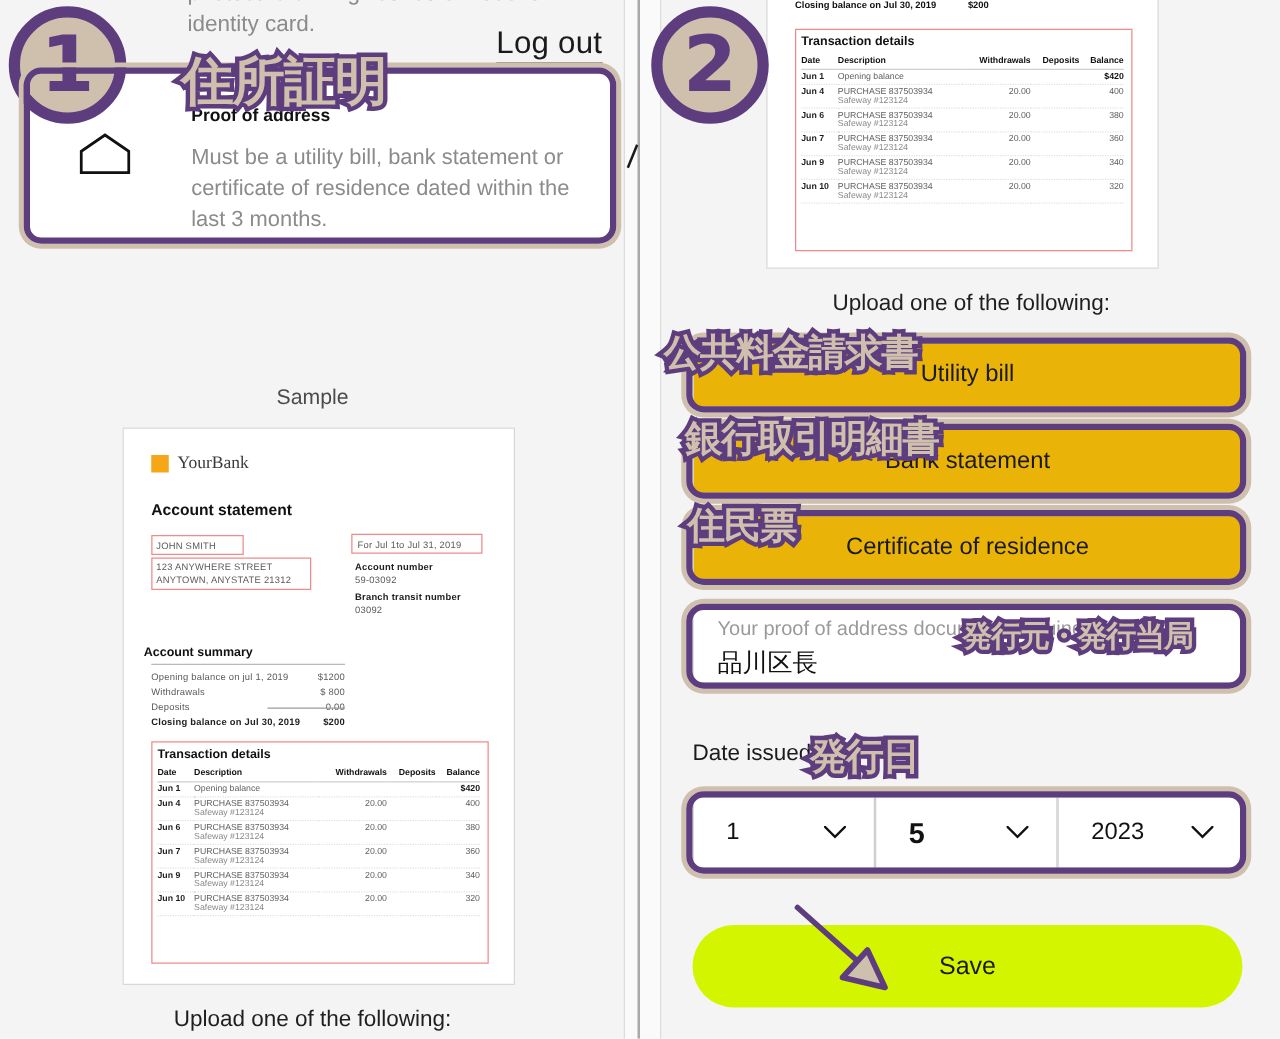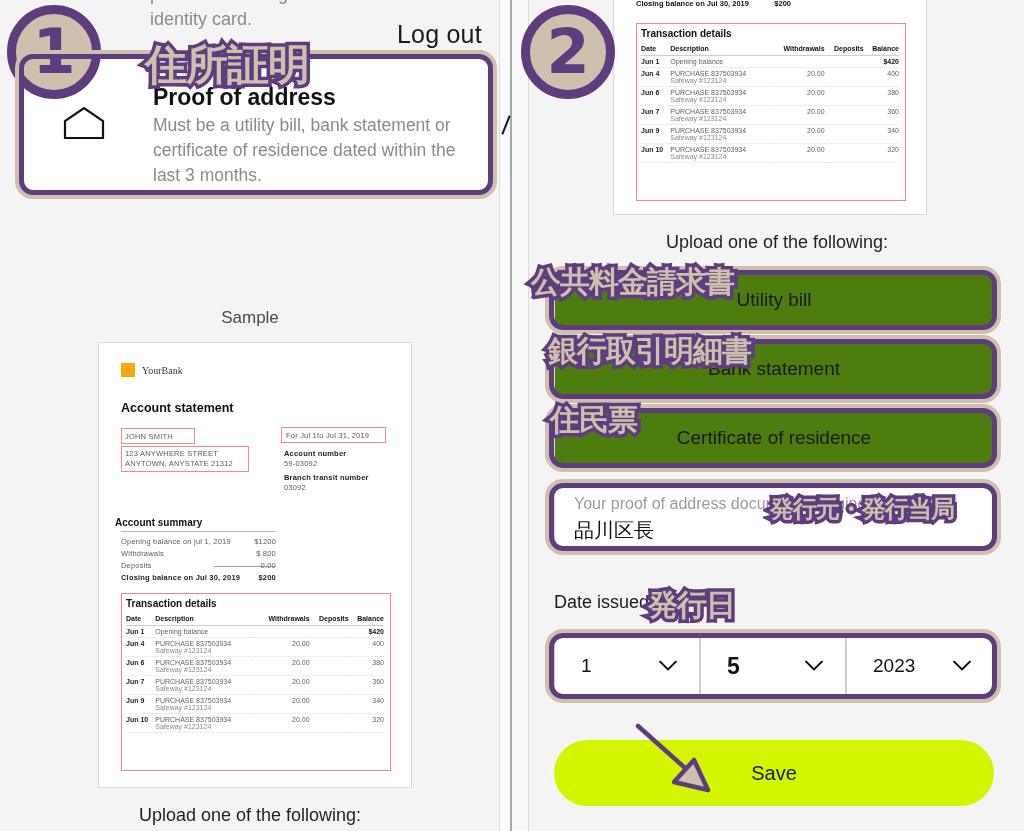--- a/index.html
+++ b/index.html
@@ -35,21 +35,21 @@
   #logout-left  { left:397px; top:20px; }
 
   
   #proof-card {
     position:absolute; left:22px; top:57px; width:468px; height:135px;
     background:#ffffff; border:1px solid #e2e2e2; border-radius:12px;
   }
   .home-icon { position:absolute; left:40px; top:48px; }
   .proof-title {
     position:absolute; left:130px; top:26px;
-    font-size:23px; font-weight:700; color:#111;
+    font-size:14px; font-weight:700; color:#111;
   }
   .proof-desc {
     position:absolute; left:130px; top:55px; width:330px;
     font-size:17.5px; line-height:25px; color:#8b8b8b;
   }
 
   
   .body-copy {
     position:absolute; left:36px; top:228px; width:438px;
     font-size:17.5px; line-height:26px; color:#737373;
@@ -64,21 +64,21 @@
     font-size:18px; color:#1f1f1f;
   }
 
   
   #sample-doc {
     position:absolute; left:98px; top:342px; width:314px; height:446px;
     background:#fff; border:1px solid #d8d8d8;
   }
   .bank-row { position:absolute; left:22px; top:20px; display:flex; align-items:center; gap:7px; }
   .bank-swatch { width:14px; height:14px; background:#f7a617; }
-  .bank-name { font-family:"Liberation Serif", serif; font-size:10px; color:#3a3a3a; }
+  .bank-name { font-family:"Liberation Serif", serif; font-size:14px; color:#3a3a3a; }
   .stmt-title { position:absolute; left:22px; top:58px; font-size:12.5px; font-weight:700; color:#111; }
 
   .redbox { position:absolute; border:1px solid #f08a8a; }
   .tiny { font-size:7.5px; color:#5a5a5a; letter-spacing:.2px; }
   .tinyb { font-size:7.5px; font-weight:700; color:#1d1d1d; letter-spacing:.2px; }
 
   #box-name { left:22px; top:85px; width:74px; height:16px; }
   #box-addr { left:22px; top:103px; width:128px; height:26px; }
   #box-period { left:182px; top:84px; width:105px; height:16px; }
 
@@ -112,21 +112,21 @@
     background:#fff; border:1px solid #d8d8d8;
   }
   .upload-label-right {
     position:absolute; left:0; top:232px; width:496px; text-align:center;
     font-size:18px; color:#1f1f1f;
   }
 
   
   .opt-btn {
     position:absolute; left:25px; width:440px; height:52px;
-    background:#4d7c0f; border:1px solid #dadada; border-radius:6px;
+    background:#eab308; border:1px solid #dadada; border-radius:6px;
     display:flex; align-items:center; justify-content:center;
     font-size:19px; color:#1a1a1a; cursor:pointer;
   }
 
   
   #issuer-wrap { position:absolute; left:25px; top:487px; width:440px; height:60px; }
   #issuer-field {
     position:absolute; inset:0; background:#fff; border:1px solid #d9d9d9; border-radius:4px;
   }
   #issuer-placeholder {

